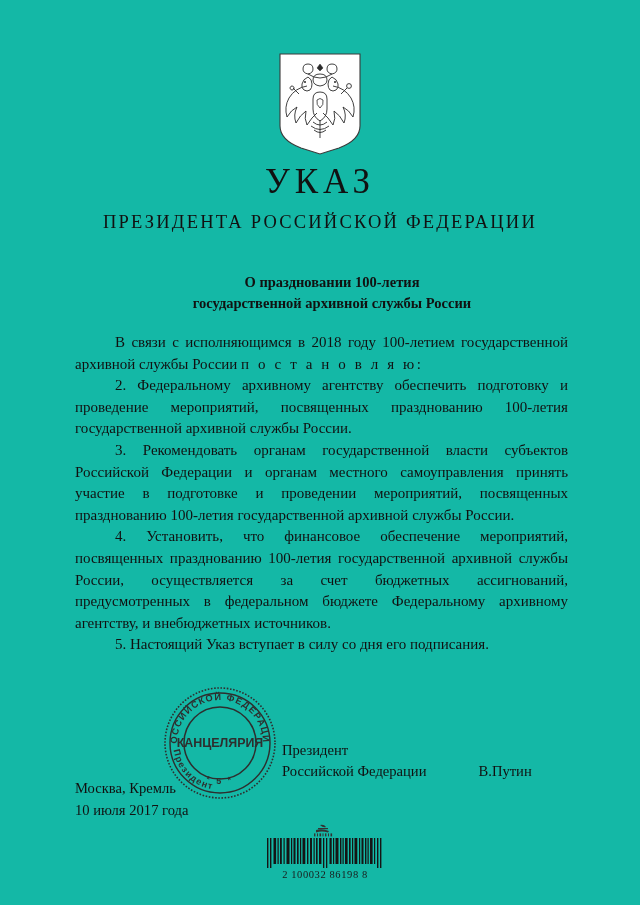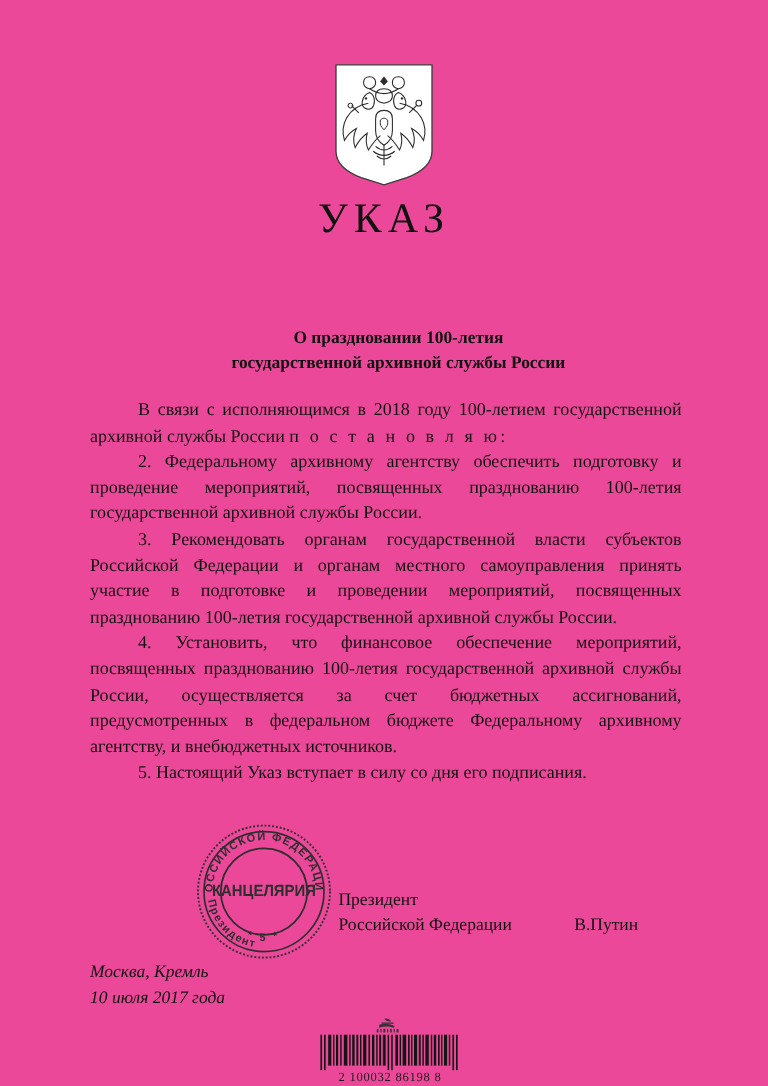--- a/index.html
+++ b/index.html
@@ -13,21 +13,21 @@
     position: relative;
     font-family: "Liberation Serif", "DejaVu Serif", serif;
     color: #111111;
     overflow: hidden;
   }
 
   
   .page {
     position: absolute;
     inset: 0;
-    background: #ec4899;
+    background: #14b8a6;
   }
 
   
   .emblem-wrap {
     position: absolute;
     top: 52px;
     left: 0;
     right: 0;
     display: flex;
     justify-content: center;
@@ -112,32 +112,31 @@
     left: 161px;
     top: 684px;
     width: 118px;
     height: 118px;
   }
 
   
   .footer {
     position: absolute;
     left: 75px;
-    top: 799px;
+    top: 777px;
     font-size: 14.6px;
     line-height: 1.52;
     white-space: nowrap;
-    font-style: italic;
   }
 
   
   .barcode-wrap {
     position: absolute;
     left: 262px;
-    top: 848px;
+    top: 824px;
     width: 126px;
   }
   .barcode-mark {
     width: 34px;
     height: 13px;
     margin: 0 auto 1px auto;
     display: block;
   }
   .barcode-bars {
     display: block;
@@ -187,20 +186,21 @@
         <path d="M64 42 l6 -6" fill="none" stroke-width="0.9"></path>
         <circle cx="72" cy="34" r="2.4" fill="none" stroke-width="0.9"></circle>
 
         <path d="M36 70 q7 6 14 0 M34 74 q9 7 18 0 M37 78 q6 5 12 0" fill="none" stroke-width="0.9"></path>
         <path d="M43 68 v18" fill="none" stroke-width="0.9"></path>
       </g>
     </svg>
   </div>
 
   <div class="title-ukaz">УКАЗ</div>
+  <div class="title-president">ПРЕЗИДЕНТА РОССИЙСКОЙ ФЕДЕРАЦИИ</div>
 
   <div class="subtitle">
     <div>О праздновании 100-летия</div>
     <div>государственной архивной службы России</div>
   </div>
 
   <div class="body-text">
     <p class="last-line-full"><span>В связи с исполняющимся в 2018 году 100-летием государственной архивной службы России </span><span class="spaced">п о с т а н о в л я ю:</span></p>
     <p class="last-line-full">2. Федеральному архивному агентству обеспечить подготовку и проведение мероприятий, посвященных празднованию 100-летия государственной архивной службы России.</p>
     <p class="last-line-full">3. Рекомендовать органам государственной власти субъектов Российской Федерации и органам местного самоуправления принять участие в подготовке и проведении мероприятий, посвященных празднованию 100-летия государственной архивной службы России.</p>

